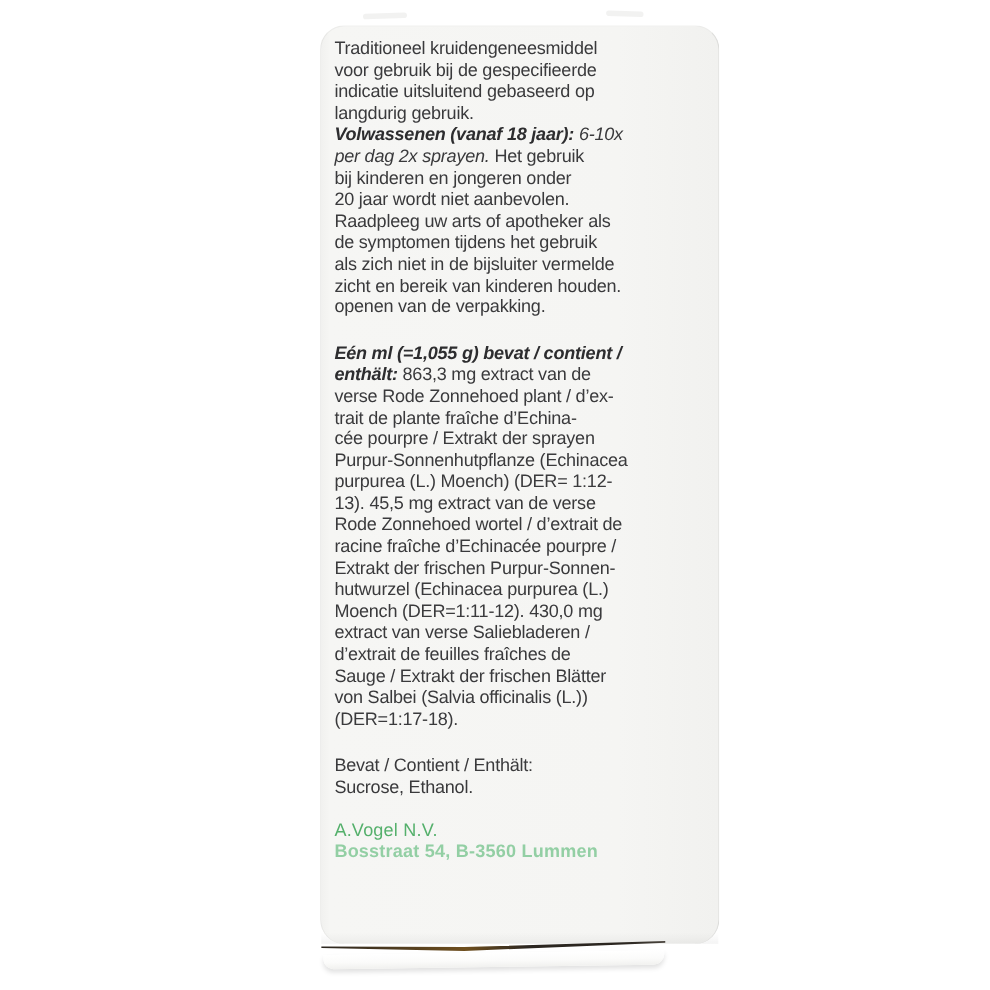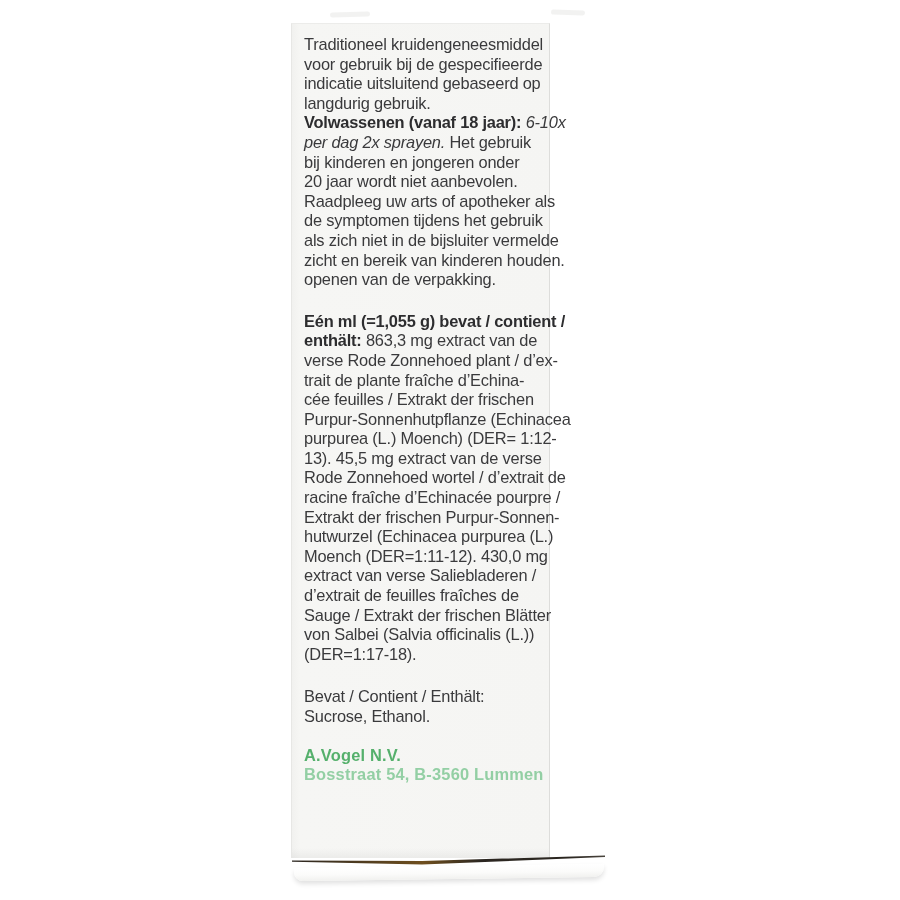--- a/index.html
+++ b/index.html
@@ -5,26 +5,27 @@
   html,body{margin:0;padding:0;}
   body{
     width:900px;height:900px;overflow:hidden;
     font-family:"Liberation Sans","DejaVu Sans",sans-serif;
     background:var(--page-bg,#ffffff);
   }
   .stage{position:relative;width:900px;height:900px;background:var(--page-bg,#ffffff);}
 
   
   .box{
-    position:absolute;left:291px;top:23px;width:259px;height:835px;
+    position:absolute;left:291px;top:23px;width:363px;height:835px;
     background:linear-gradient(90deg,#f1f1ef 0px,#f6f6f4 8px,#f5f5f3 270px,#f1f1ef 100%);
     border-top:1px solid #ececea;
     border-left:1px solid #e7e7e5;
     border-right:1px solid #dddddb;
     box-sizing:border-box;
+    border-radius:22px;
   }
   .box::after{ 
     content:"";position:absolute;left:0;right:0;bottom:0;height:10px;
     background:linear-gradient(180deg,rgba(0,0,0,0) 0%,rgba(0,0,0,0.045) 100%);
   }
   .smudge{position:absolute;background:#ededeb;border-radius:3px;opacity:.7;}
   .smudge.s1{left:330px;top:12px;width:40px;height:5px;transform:rotate(-2deg);}
   .smudge.s2{left:551px;top:10px;width:34px;height:5px;transform:rotate(2deg);}
 
   
@@ -36,23 +37,23 @@
     transform:rotate(-0.8deg);
     box-shadow:0 3px 5px rgba(0,0,0,0.12);
   }
 
   
   .text-col{position:absolute;left:12px;top:0;width:300px;}
   .line{
     white-space:nowrap;height:19.6px;line-height:19.6px;
     font-size:16.4px;letter-spacing:-0.2px;color:var(--text,#3a3a3c);
   }
-  .b{font-weight:700;color:var(--text-bold,#2d2d2f);}
+  .b{font-weight:700;color:var(--text-bold,#2d2d2f);font-style:italic;}
   .i{font-style:italic;}
-  .brand{font-weight:700;color:var(--brand-green,#55b06c);letter-spacing:0.2px;}
+  .brand{font-weight:400;color:var(--brand-green,#55b06c);letter-spacing:0.2px;}
   .addr{color:var(--address-green,#93cfa4);letter-spacing:0.2px;font-weight:bold;}
 
   .blk{margin:0;}
   .blk-usage{padding-top:11px;}
   .blk-composition{padding-top:22px;}
   .blk-excipients{padding-top:23px;}
   .blk-manufacturer{padding-top:19px;}
 </style>
 </head>
 <body>
@@ -77,21 +78,21 @@
           <div class="line"><span>de symptomen tijdens het gebruik</span></div>
           <div class="line"><span>als zich niet in de bijsluiter vermelde</span></div>
           <div class="line"><span>zicht en bereik van kinderen houden.</span></div>
           <div class="line"><span>openen van de verpakking.</span></div>
         </div>
       <div class="blk blk-composition">
           <div class="line"><span class="b">Eén ml (=1,055 g) bevat / contient /</span></div>
           <div class="line"><span class="b">enthält:</span><span> 863,3 mg extract van de</span></div>
           <div class="line"><span>verse Rode Zonnehoed plant / d’ex-</span></div>
           <div class="line"><span>trait de plante fraîche d’Echina-</span></div>
-          <div class="line"><span>cée feuilles / Extrakt der frischen</span></div>
+          <div class="line"><span>cée pourpre / Extrakt der sprayen</span></div>
           <div class="line"><span>Purpur-Sonnenhutpflanze (Echinacea</span></div>
           <div class="line"><span>purpurea (L.) Moench) (DER= 1:12-</span></div>
           <div class="line"><span>13). 45,5 mg extract van de verse</span></div>
           <div class="line"><span>Rode Zonnehoed wortel / d’extrait de</span></div>
           <div class="line"><span>racine fraîche d’Echinacée pourpre /</span></div>
           <div class="line"><span>Extrakt der frischen Purpur-Sonnen-</span></div>
           <div class="line"><span>hutwurzel (Echinacea purpurea (L.)</span></div>
           <div class="line"><span>Moench (DER=1:11-12). 430,0 mg</span></div>
           <div class="line"><span>extract van verse Saliebladeren /</span></div>
           <div class="line"><span>d’extrait de feuilles fraîches de</span></div>

